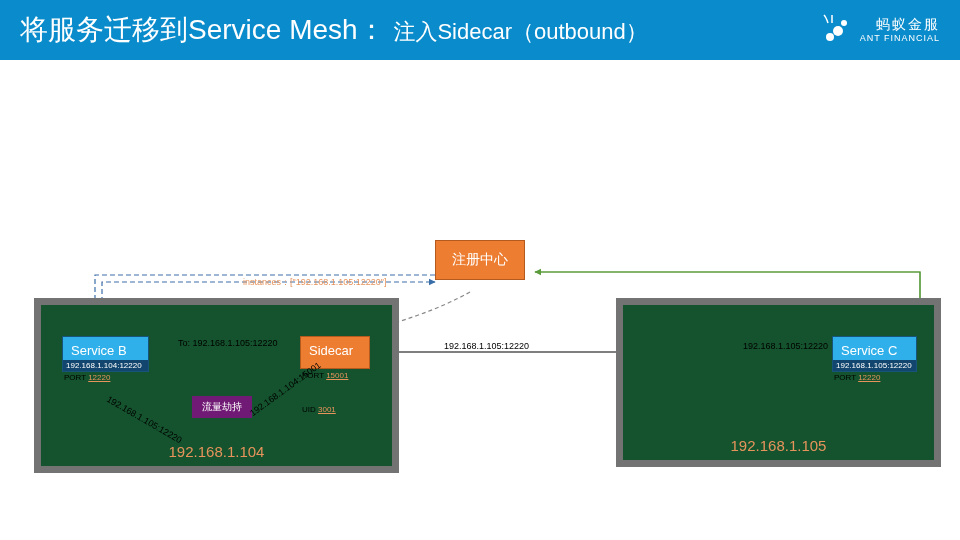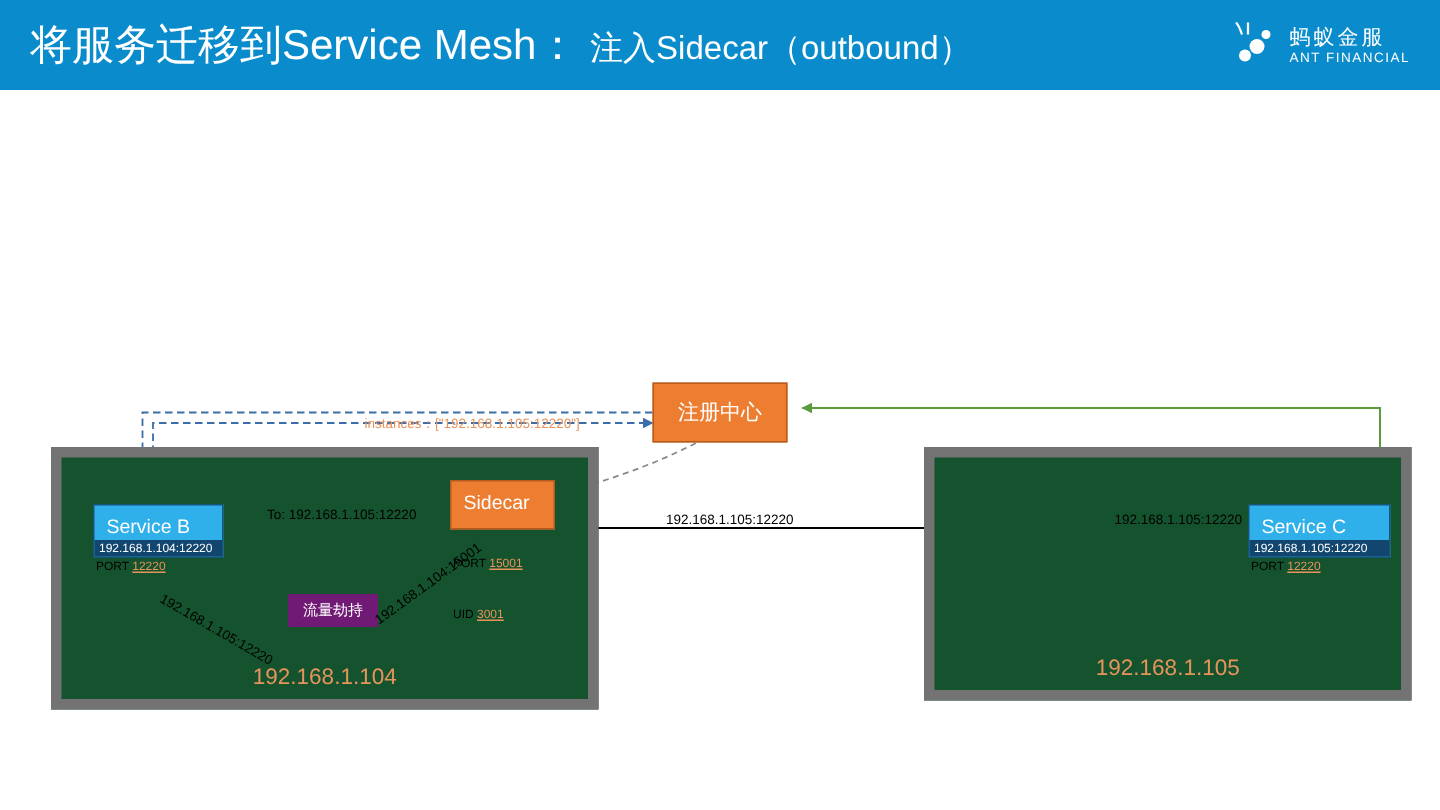--- a/index.html
+++ b/index.html
@@ -2,21 +2,21 @@
 <html><head>
 <meta charset="utf-8">
 <style>
   * { margin: 0; padding: 0; box-sizing: border-box; }
   html, body { width: 960px; height: 540px; font-family: "Microsoft YaHei", Arial, sans-serif; background: #fff; overflow: hidden; }
   .header { background: #0a8ccc; height: 60px; display: flex; align-items: center; padding: 0 20px; justify-content: space-between; }
   .header-title { color: #fff; font-size: 28px; font-weight: 300; }
   .header-title .sub { font-size: 22px; color: #fff; font-weight: 300; }
   .brand { display: flex; align-items: center; gap: 8px; color: #fff; }
   .brand-text { font-size: 12px; line-height: 1.2; color: #fff; }
-  .brand-text .cn { font-size: 14px; letter-spacing: 2px; }
+  .brand-text .cn { font-size: 14px; letter-spacing: 2px; text-align: right; }
   .brand-text .en { font-size: 9px; letter-spacing: 1px; }
   .canvas { position: relative; width: 960px; height: 480px; }
   .host-box { position: absolute; background: #14532d; border: 7px solid #737373; }
   .host-label { position: absolute; bottom: 6px; color: #e6935c; font-size: 15px; width: 100%; text-align: center; }
   .node { position: absolute; color: #fff; border: 1px solid #17547a; }
   .node.blue { background: #2fb0ea; }
   .node.orange { background: #ed7d31; border-color: #b55a1f; }
   .node .title { font-size: 13px; padding: 6px 8px 2px 8px; }
   .node .addr { font-size: 8px; background: #12466e; color: #fff; padding: 1px 3px; }
   .port-label { position: absolute; font-size: 8px; color: #000; }
@@ -87,43 +87,43 @@
   </svg>
 
   <div class="host-box" style="left:34px; top:238px; width:365px; height:175px;">
     <div class="host-label">192.168.1.104</div>
   </div>
 
   <div class="host-box" style="left:616px; top:238px; width:325px; height:169px;">
     <div class="host-label">192.168.1.105</div>
   </div>
 
-  <div class="reg" style="left:435px; top:195px;font-family:Liberation Serif, serif;">
+  <div class="reg" style="left:435px; top:180px;font-family:Liberation Serif, serif;">
     <span>注册中心</span>
   </div>
 
   <div class="node blue" style="left:62px; top:276px; width:87px;">
     <div class="title">Service B</div>
     <div class="addr">192.168.1.104:12220</div>
   </div>
   <div class="port-label" style="left:64px; top:313px;">
     <span>PORT</span> <span class="num">12220</span>
   </div>
 
-  <div class="node orange" style="left:300px; top:260px; width:70px; height:33px;">
+  <div class="node orange" style="left:300px; top:276px; width:70px; height:33px;">
     <div class="title">Sidecar</div>
   </div>
   <div class="port-label" style="left:302px; top:311px;">
     <span>PORT</span> <span class="num">15001</span>
   </div>
   <div class="port-label" style="left:302px; top:321px;margin-top:24px;">
     <span>UID</span> <span class="num">3001</span>
   </div>
 
-  <div class="node blue" style="left:832px; top:276px; width:95px;">
+  <div class="node blue" style="left:832px; top:276px; width:85px;">
     <div class="title">Service C</div>
     <div class="addr">192.168.1.105:12220</div>
   </div>
   <div class="port-label" style="left:834px; top:313px;">
     <span>PORT</span> <span class="num">12220</span>
   </div>
 
   <div class="black-box" style="left:192px; top:336px;">
     <span>流量劫持</span>
   </div>

